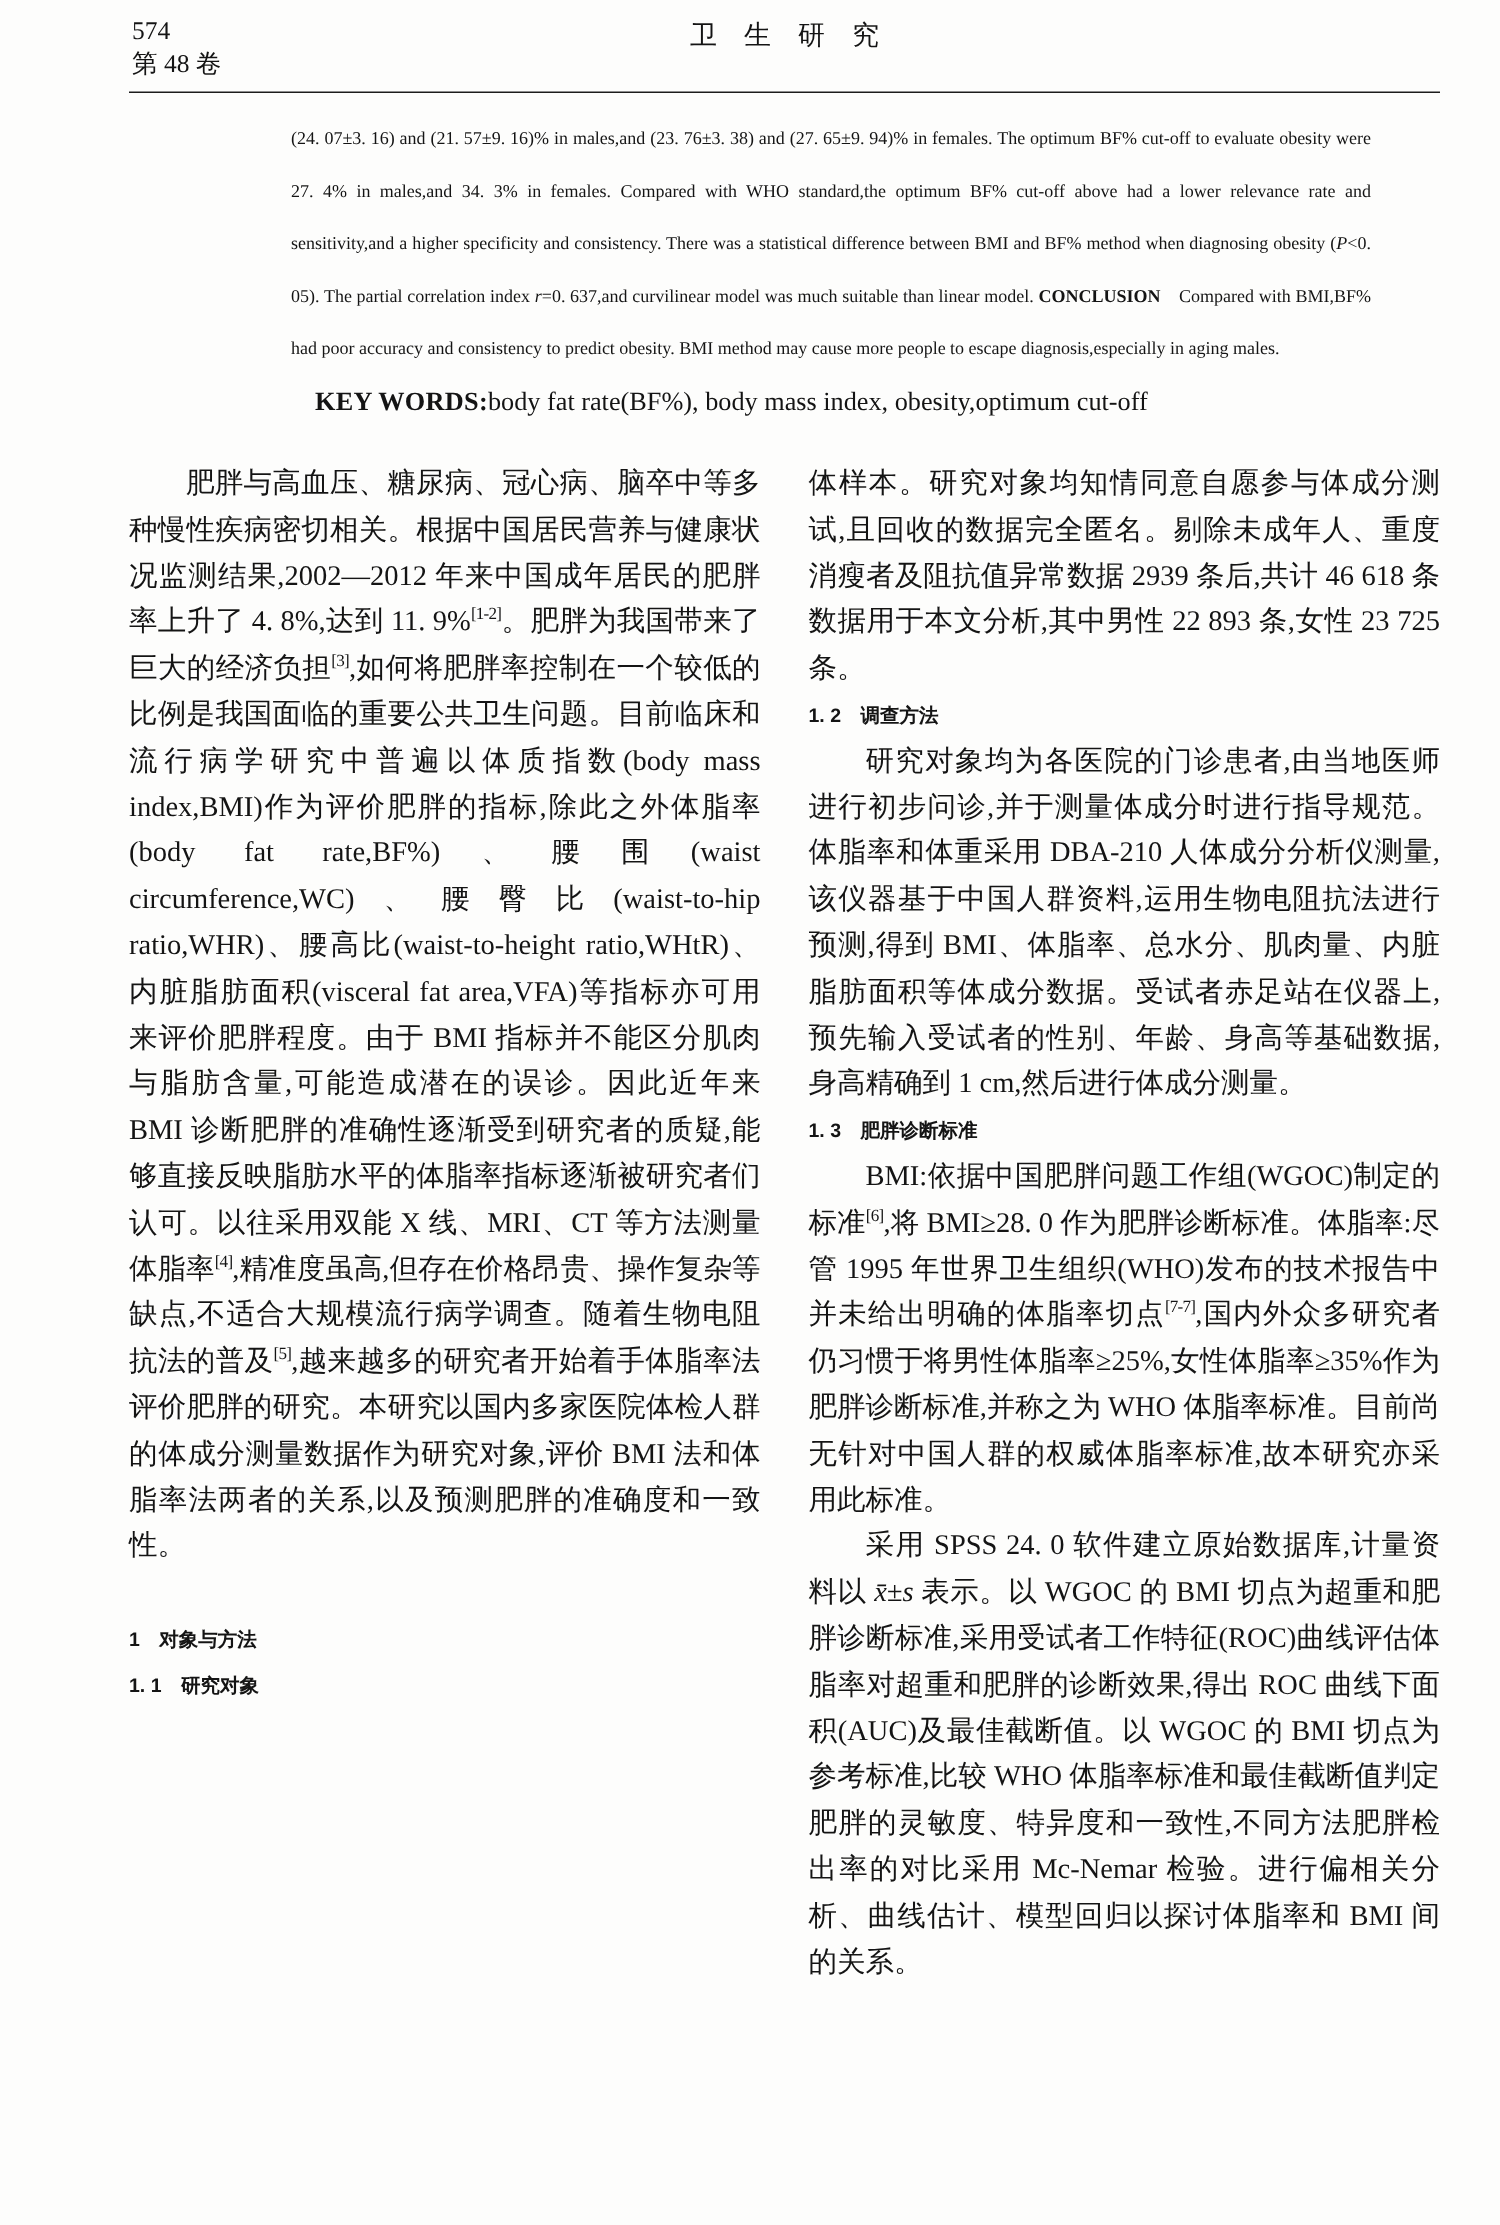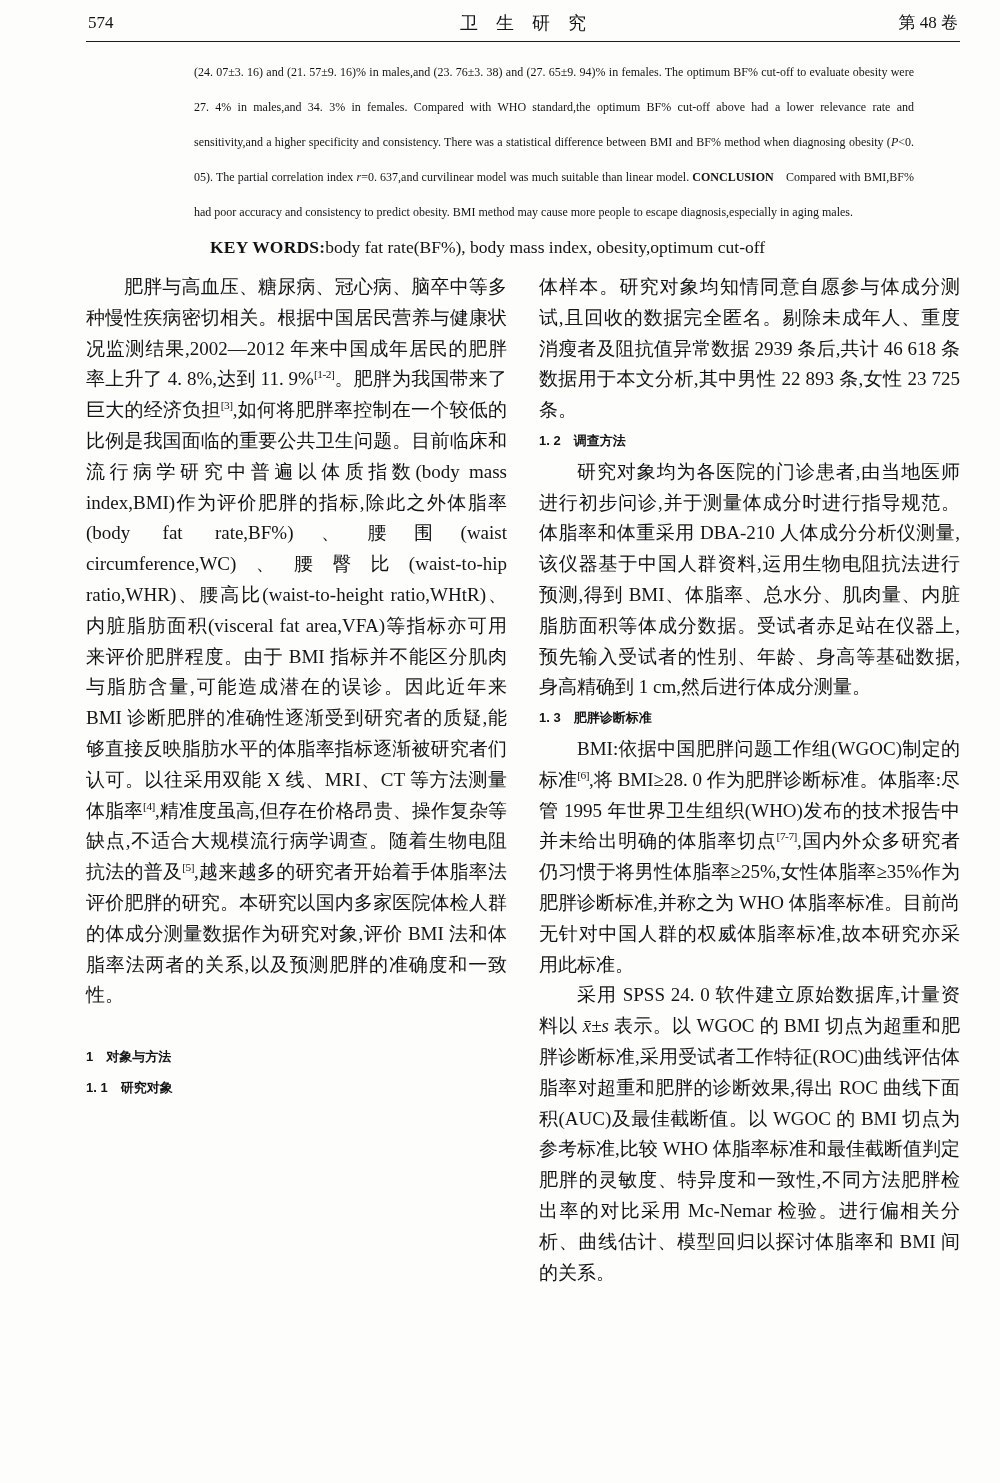--- a/index.html
+++ b/index.html
@@ -11,20 +11,21 @@
   }
   .page { padding:0 40px 0 86px; }
 
   
   .running-head {
     position:relative;
     display:flex; justify-content:space-between; align-items:baseline;
     padding:11px 2px 7px 2px;
     border-bottom:1.6px solid #1c1c1c;
     font-size:17px;
+    flex-direction:column;
   }
   .journal-title {
     position:absolute; left:50%; transform:translateX(-50%);
     font-size:18px; white-space:pre;text-align:right;
   }
 
   
   .abstract-block {
     margin:13px 46px 0 108px;
     font-size:12px; line-height:35px;
@@ -35,21 +36,21 @@
   }
   .keywords {
     margin:0 46px 0 82px;
     font-size:17.5px; line-height:35px;
     text-indent:42px; text-align:justify;
   }
   .keywords b { letter-spacing:0.2px; }
 
   
   .columns {
-    display:flex; gap:32px; margin-top:7px;
+    display:flex; gap:32px; margin-top:23px;
   }
   .column {
     flex:1; min-width:0;
     font-size:19px; line-height:30.8px;
     text-align:justify; text-justify:inter-ideograph;
   }
   .para { margin:0; }
   .para.indent { text-indent:2em; }
   .sec1, .sec2 {
     margin:0; font-size:13px; line-height:30.8px; font-weight:700;

